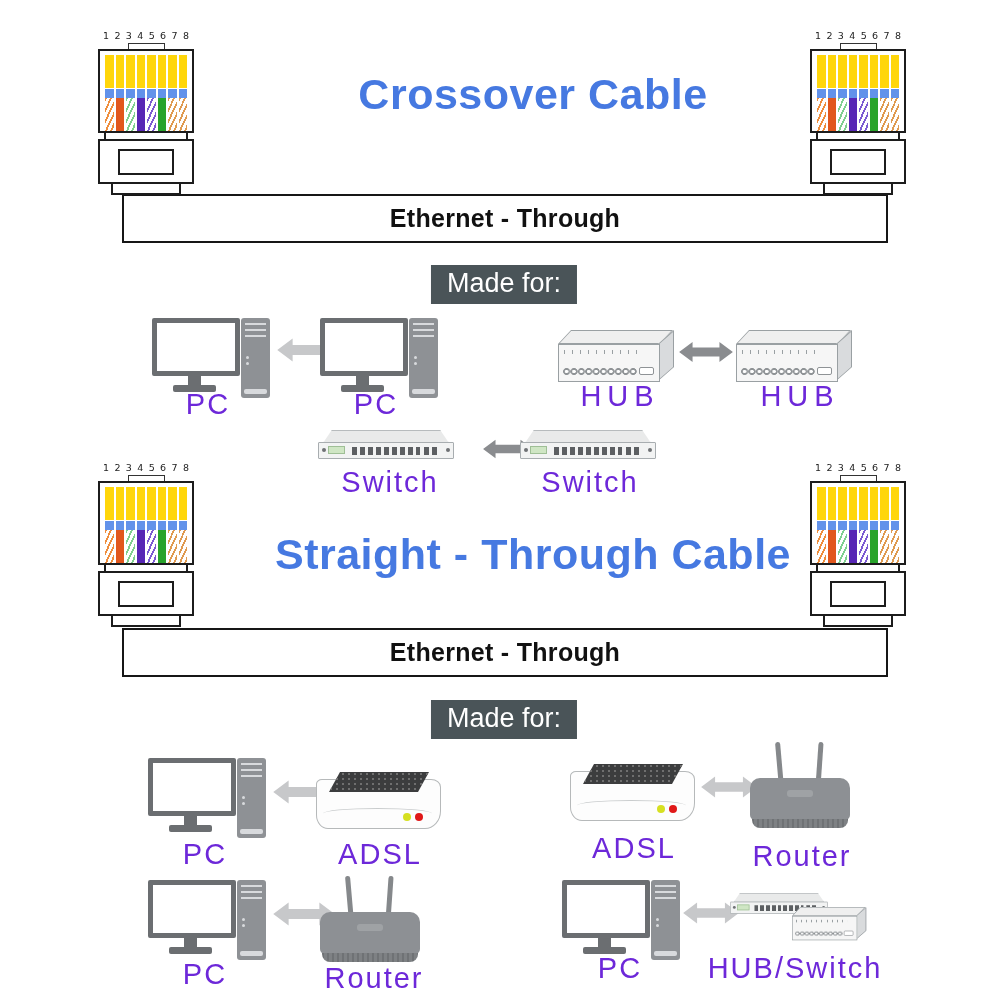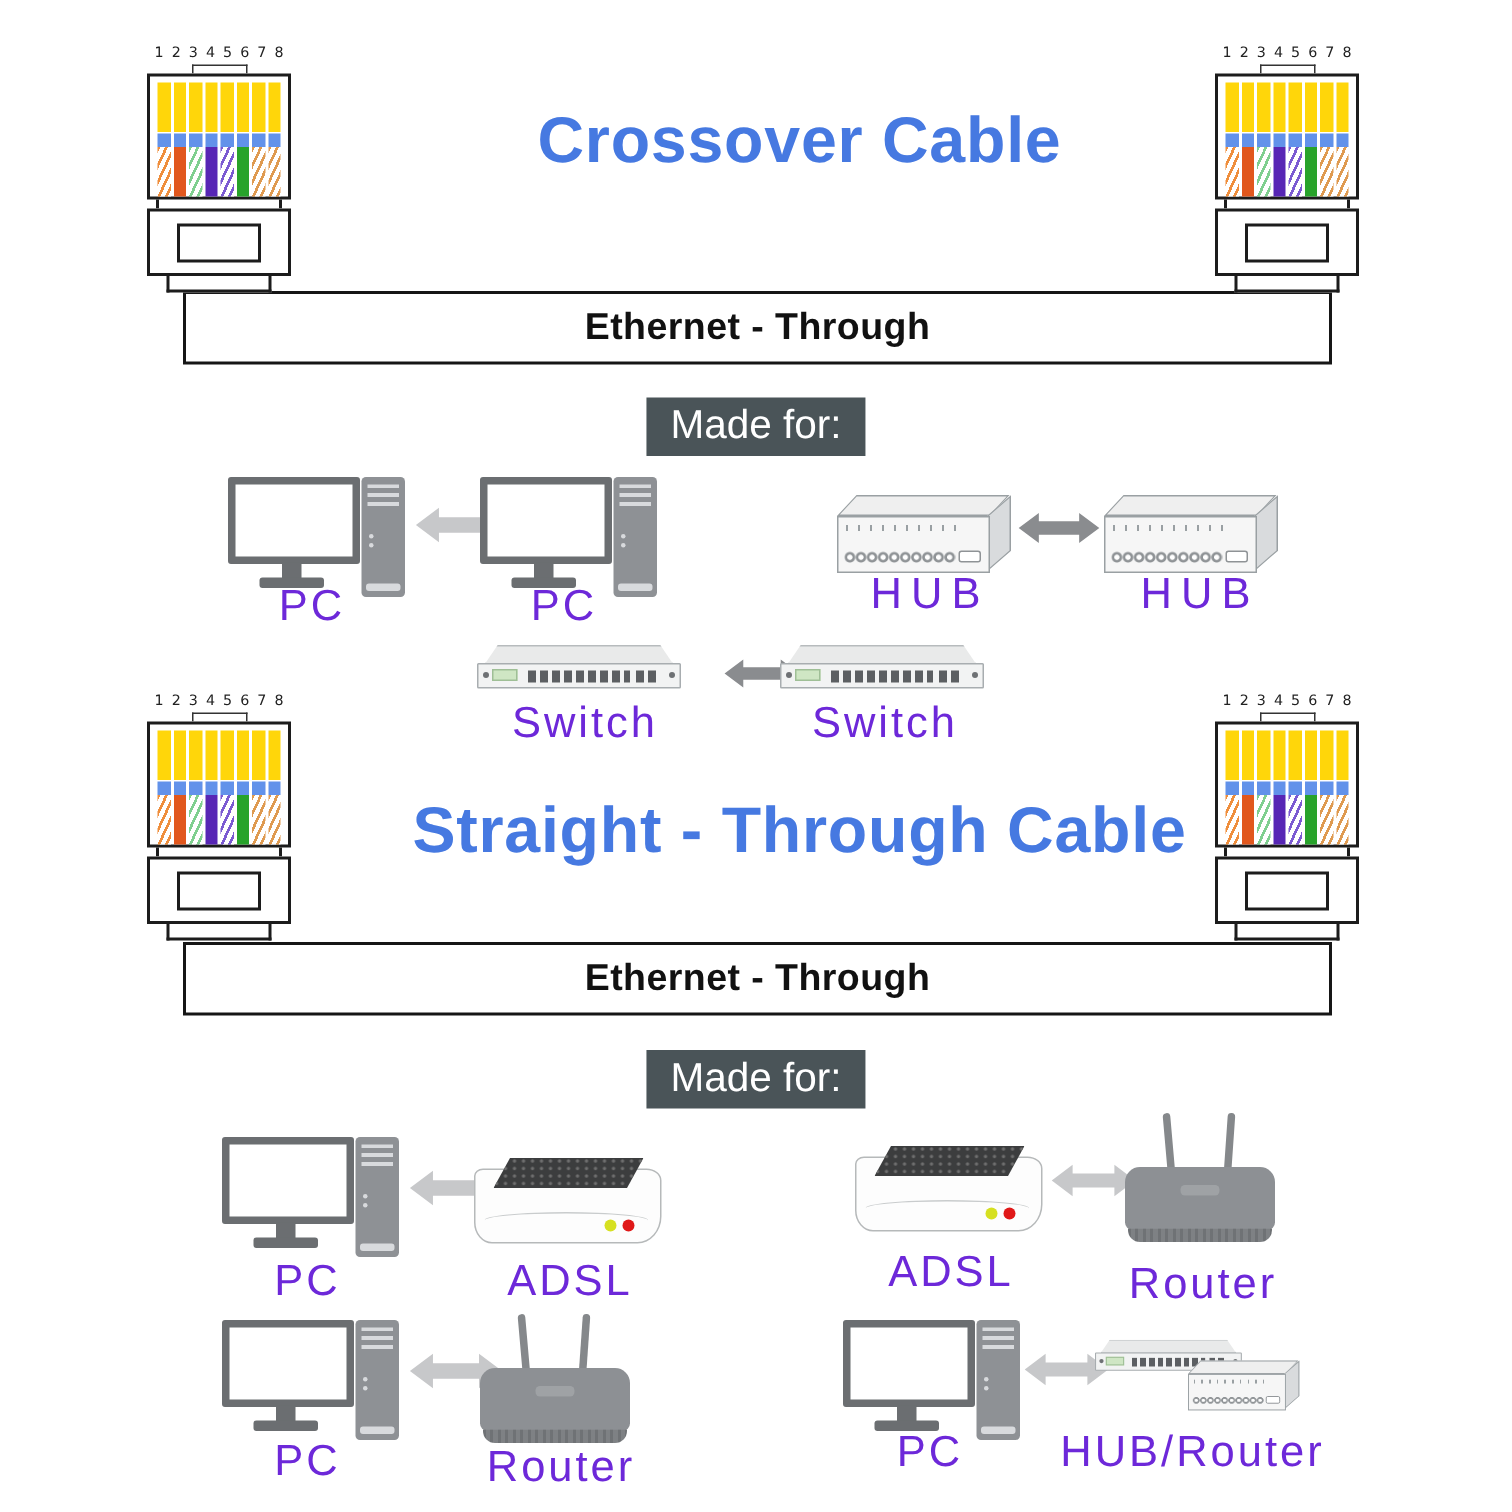--- a/index.html
+++ b/index.html
@@ -566,15 +566,15 @@
         <div class="hub-top"></div>
         <div class="hub-side"></div>
         <div class="hub-front">
           <div class="hub-dots"></div>
           <div class="hub-ports"></div>
           <div class="hub-uplink"></div>
         </div>
       </div>
     </div>
   <div class="device-label" style="left:620px;top:952px;">PC</div>
-  <div class="device-label" style="left:795px;top:952px;">HUB/Router</div>
+  <div class="device-label" style="left:795px;top:952px;">HUB/Switch</div>
 
 </div>
 
 </body></html>

